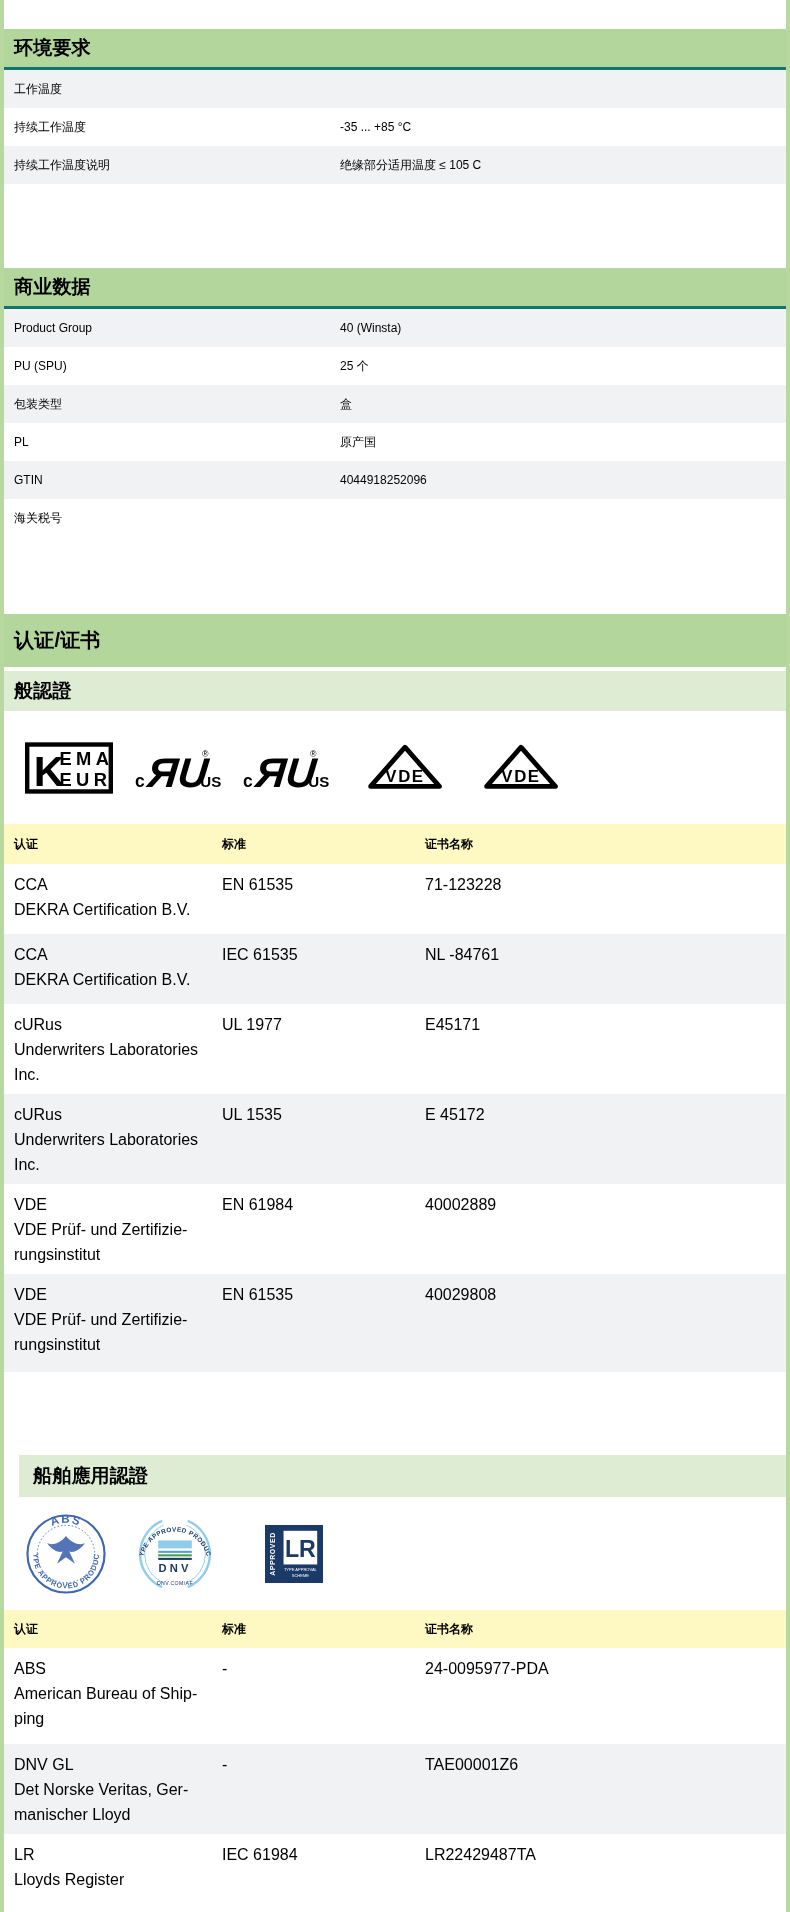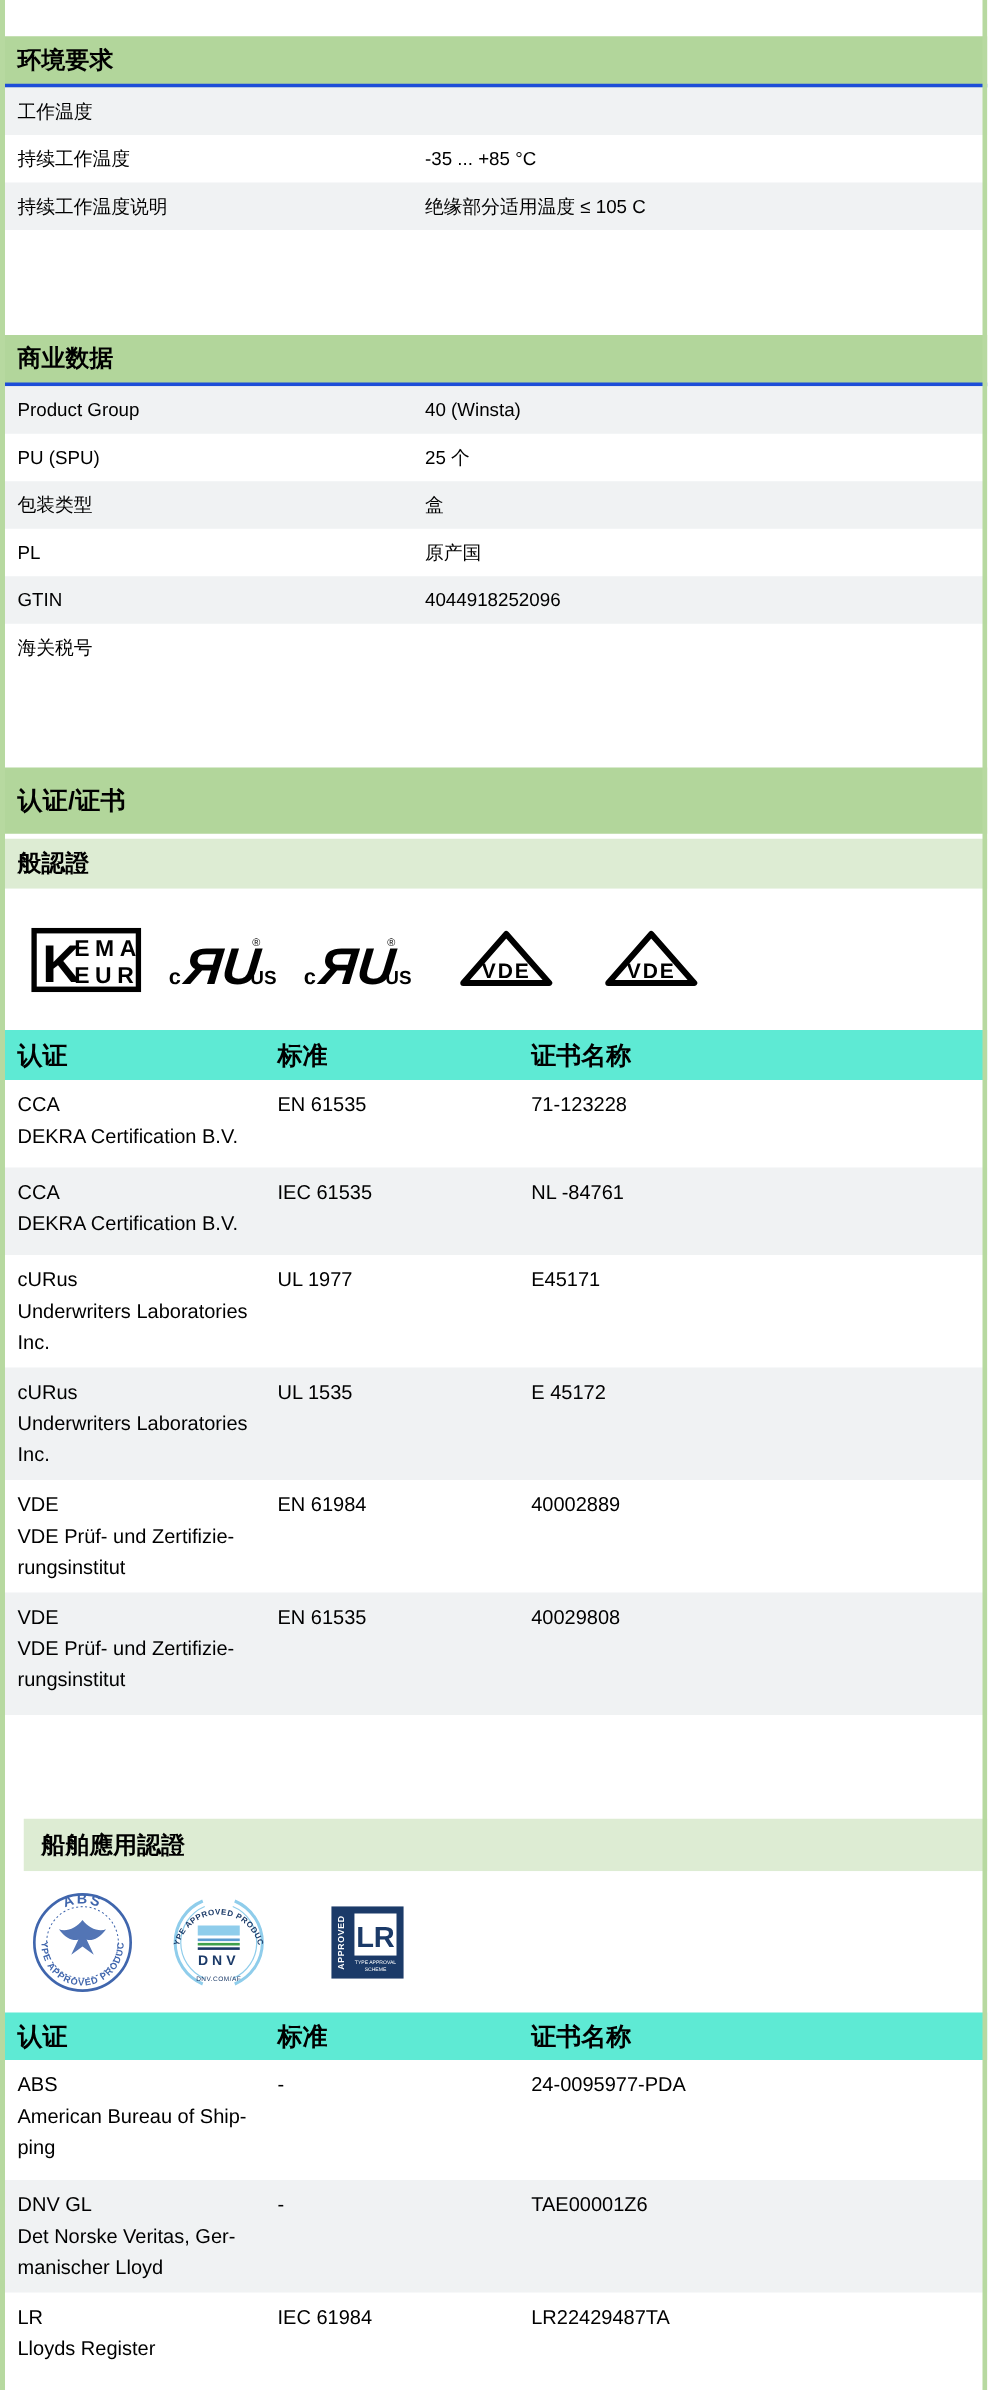--- a/index.html
+++ b/index.html
@@ -10,34 +10,34 @@
   .edge.left{left:0;}
   .edge.right{right:0;}
 
   .sp-top{height:29px;}
   .gap-a{height:84px;}
   .gap-b{height:77px;}
   .gap-c{height:4px;}
   .gap-d{height:83px;}
 
   
-  .band{background:#b2d69b;height:38px;border-bottom:3px solid #1d4ed8;display:flex;
+  .band{background:#b2d69b;height:38px;border-bottom:3px solid #0f766e;display:flex;
         align-items:center;padding-left:14px;font-size:19px;font-weight:bold;letter-spacing:.2px;}
   .band.section{height:53px;border-bottom:none;font-size:20px;}
   .band.sub{background:#ddecd3;height:40px;border-bottom:none;}
   .band.sub.marine{height:42px;margin-left:19px;}
 
   
   .prow{display:grid;grid-template-columns:326px 1fr;align-items:center;height:38px;
-        padding-left:14px;font-size:15px;}
+        padding-left:14px;font-size:12px;}
   .prow.g{background:#f0f2f3;}
 
   
   .chead{display:grid;grid-template-columns:208px 203px 1fr;align-items:center;height:40px;
-         padding-left:14px;background:#5eead4;font-size:20px;font-weight:bold;}
+         padding-left:14px;background:#fef9c3;font-size:12px;font-weight:bold;}
   .chead.marine{height:38px;}
   .crow{display:grid;grid-template-columns:208px 203px 1fr;padding:8px 0 0 14px;
         font-size:16px;line-height:25px;box-sizing:border-box;}
   .crow.g{background:#f0f2f3;}
   .h70{height:70px;} .h90{height:90px;} .h96{height:96px;} .h98{height:98px;}
   .crow .org{white-space:pre-line;}
 
   
   .logos{height:113px;display:flex;align-items:center;padding-left:25px;gap:22px;background:#fff;}
   .logos svg{display:block;}

